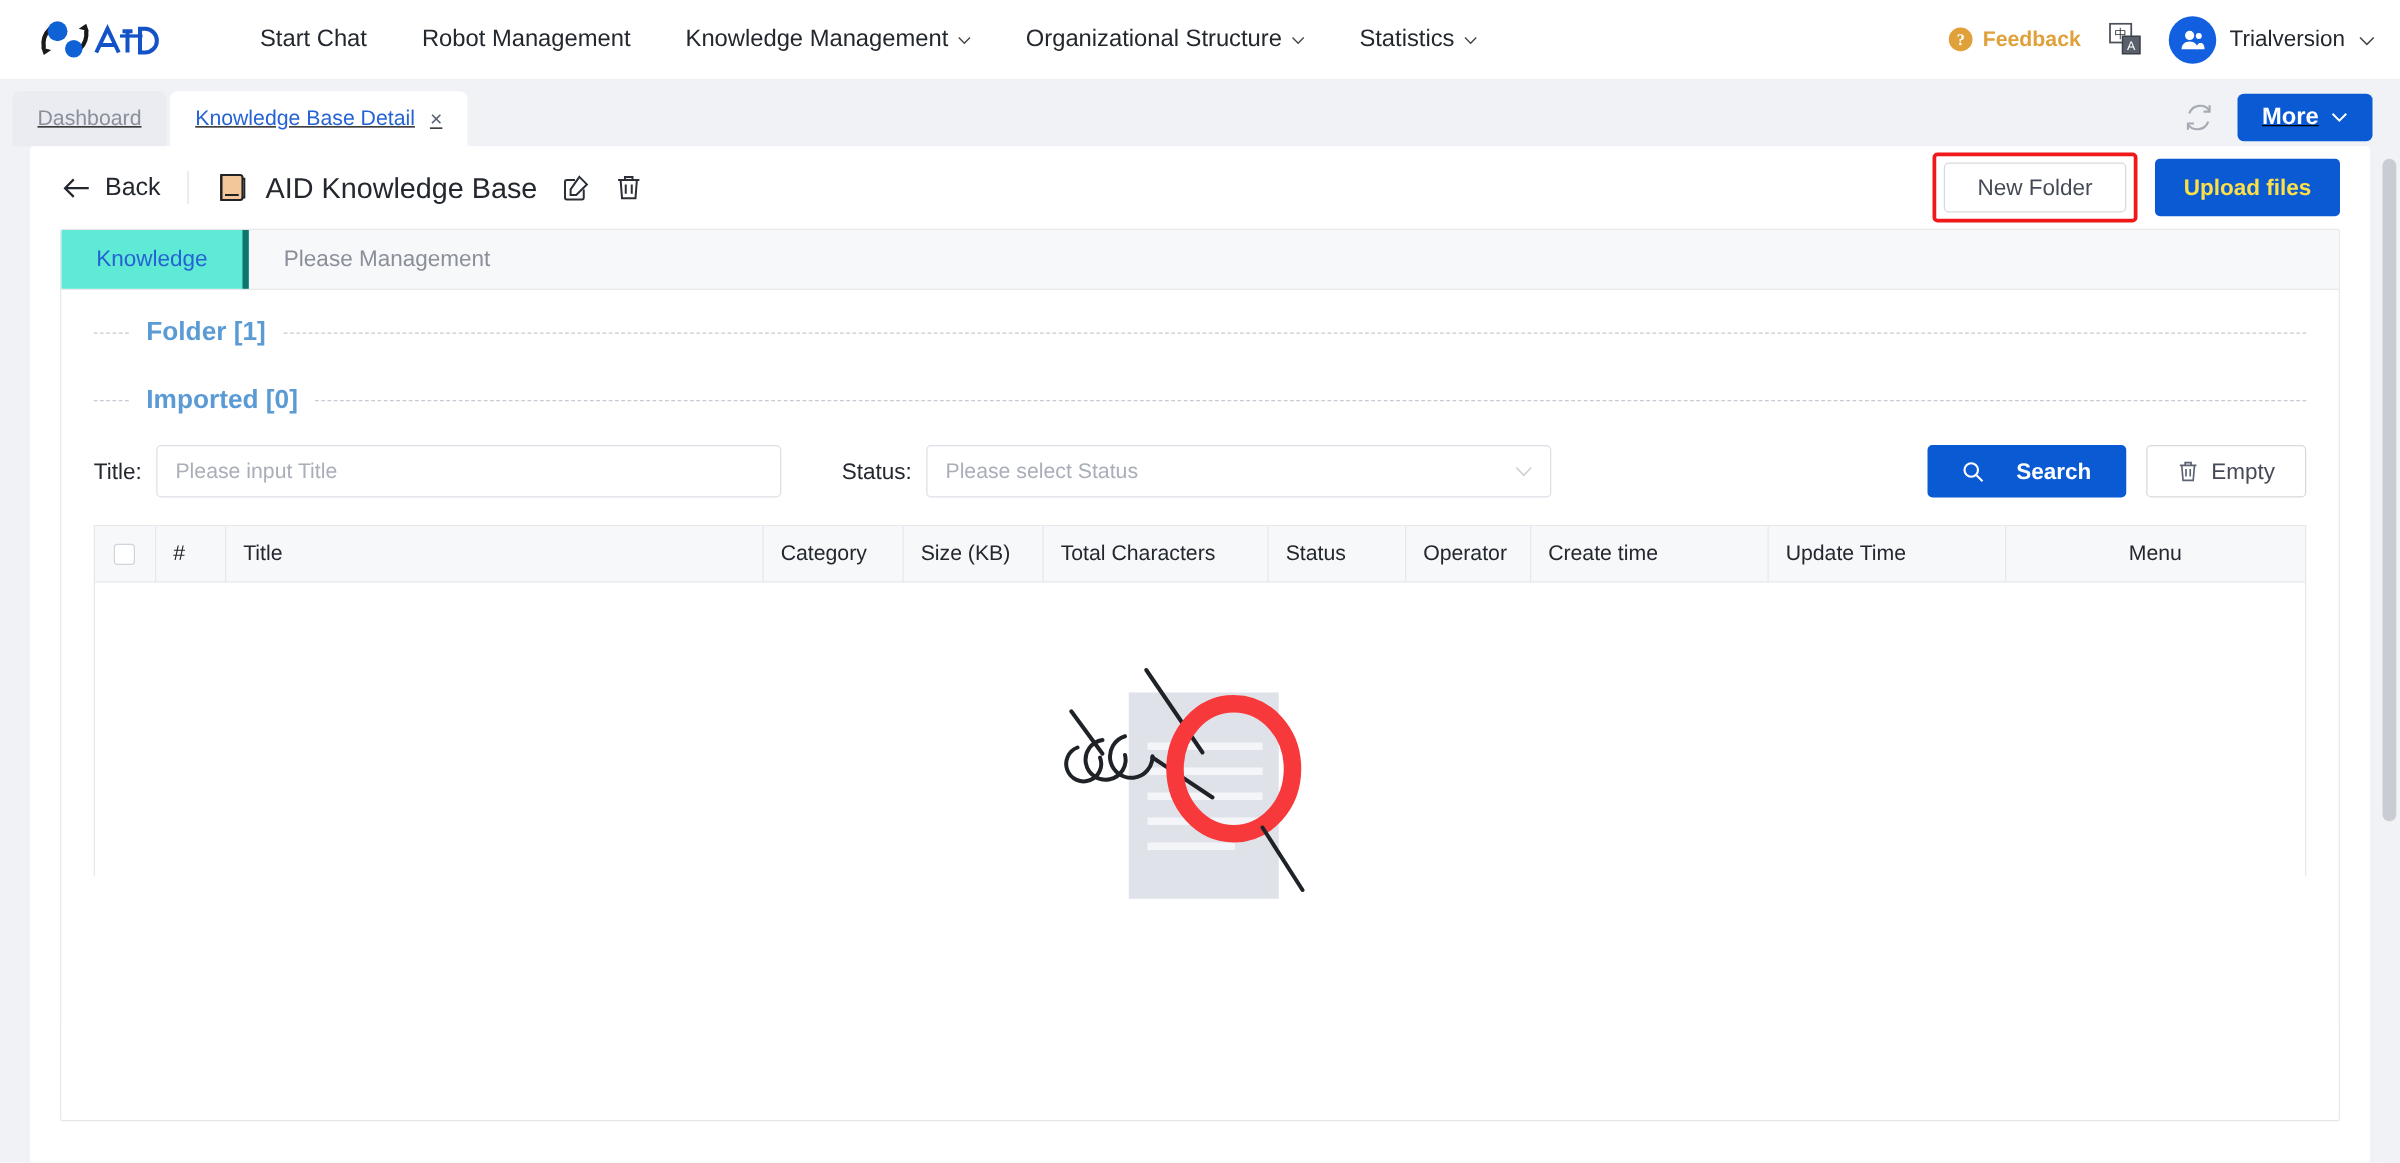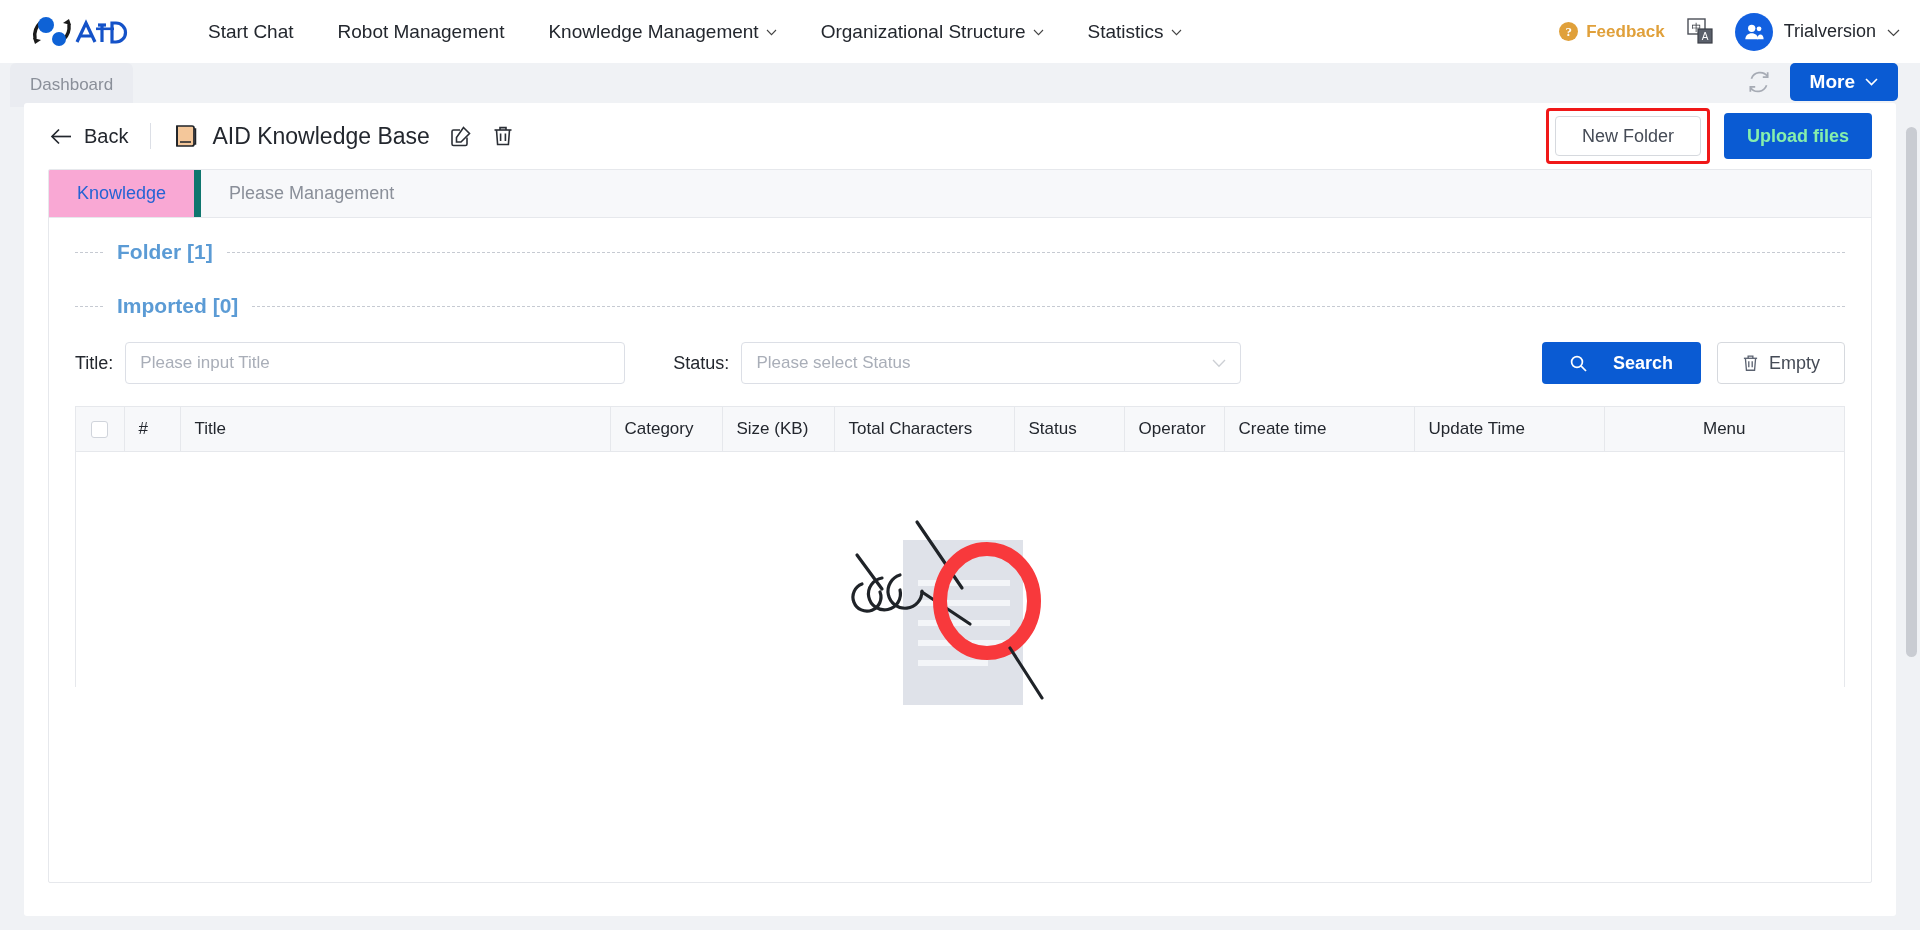--- a/index.html
+++ b/index.html
@@ -47,24 +47,25 @@
   .transicon { width: 30px; height: 28px; cursor: pointer; position: relative; }
   .user { display: flex; align-items: center; gap: 11px; cursor: pointer; }
   .avatar {
     width: 38px; height: 38px; border-radius: 50%; background: #1260e0;
     display: flex; align-items: center; justify-content: center;
   }
   .username { font-size: 18px; color: #23272e; }
 
   
   .tabstrip {
-    height: 40px; background: #f0f2f5;
-    display: flex; align-items: flex-start;
+    height: 54px; background: #f0f2f5;
+    display: flex; align-items: flex-end;
     padding: 0 22px 0 10px;
     position: relative;
+    text-decoration: underline;
   }
   .tabs { display: flex; align-items: flex-end; gap: 3px; height: 44px; }
   .tab {
     height: 44px; display: flex; align-items: center; gap: 12px;
     padding: 0 20px; font-size: 17px; color: #8a8f99;
     background: #eaecf1; border-radius: 6px 6px 0 0; cursor: pointer;
     white-space: nowrap;
   }
   .tab.active { background: #ffffff; color: #2563d4; }
   .tab .closex { font-size: 17px; color: #5a6272; line-height: 1; }
@@ -100,40 +101,40 @@
     border: 3px solid #f01818; border-radius: 4px;
     padding: 5px 6px; display: flex; align-items: center;
   }
   .btn-outline {
     background: #fff; border: 1px solid #d6d9de; border-radius: 4px;
     height: 40px; padding: 0 26px; font-size: 18px; color: #454b56;
     cursor: pointer; font-family: inherit;
   }
   .btn-primary {
     background: #0a5bd3; border: none; border-radius: 4px;
-    height: 46px; padding: 0 23px; font-size: 18px; color: #86efac;
+    height: 46px; padding: 0 23px; font-size: 18px; color: #fde047;
     font-weight: bold; cursor: pointer; margin-left: 14px; font-family: inherit;
   }
 
   
   .innercard {
     margin: 0 24px; border: 1px solid #e6e8ec; border-radius: 2px;
     height: 714px; position: relative; overflow: hidden;
   }
   .subtabs {
     height: 48px; background: #f7f8fa; border-bottom: 1px solid #e6e8ec;
     display: flex; align-items: stretch;
   }
   .subtab {
     display: flex; align-items: center; padding: 0 28px;
     font-size: 18px; color: #8a8f99; cursor: pointer;
   }
   .subtab.active {
-    background: #f9a8d4; color: #2563d4;
-    border-right: 7px solid #0f766e;
+    background: #5eead4; color: #2563d4;
+    border-right: 5px solid #0f766e;
   }
 
   .sectionhdr {
     display: flex; align-items: center; gap: 14px;
     padding: 22px 26px 0 26px;
   }
   .dashleft { width: 28px; border-top: 1px dashed #c6cad2; }
   .sectionlabel { color: #5b9bd5; font-size: 21px; font-weight: bold; white-space: nowrap;}
   .dashright { flex: 1; border-top: 1px dashed #c6cad2; }
 
@@ -290,20 +291,24 @@
           </svg>
       </span>
     </div>
   </div>
 </div>
 
 <div class="tabstrip">
   <div class="tabs">
     <div class="tab">
       <span>Dashboard</span>
+    </div>
+    <div class="tab active">
+      <span>Knowledge Base Detail</span>
+      <span class="closex">×</span>
     </div>
   </div>
 
   <div class="tabstrip-right">
     <span class="refreshbtn">
       <svg width="26" height="26" viewBox="0 0 24 24" fill="none" stroke="#6b7280" stroke-width="1.6">
         <path d="M20 7 A8.5 8.5 0 0 0 5 9"></path>
         <path d="M4 17 A8.5 8.5 0 0 0 19 15"></path>
         <path d="M20 3 L20 7.6 L15.5 7.6"></path>
         <path d="M4 21 L4 16.4 L8.5 16.4"></path>

